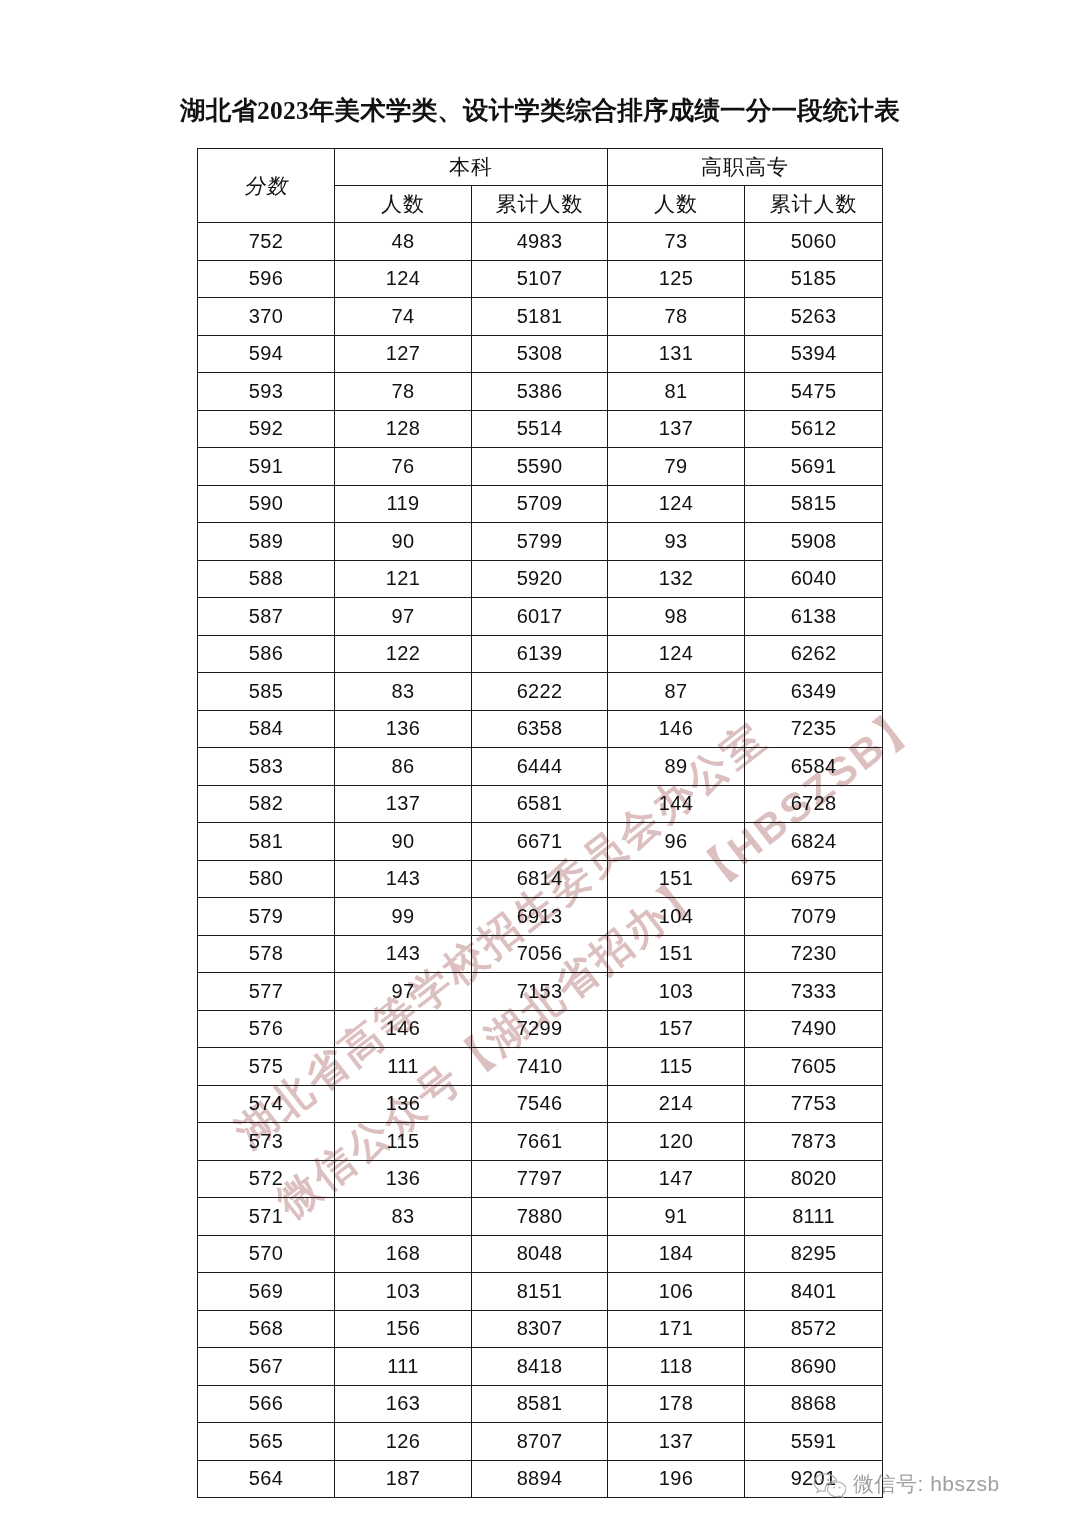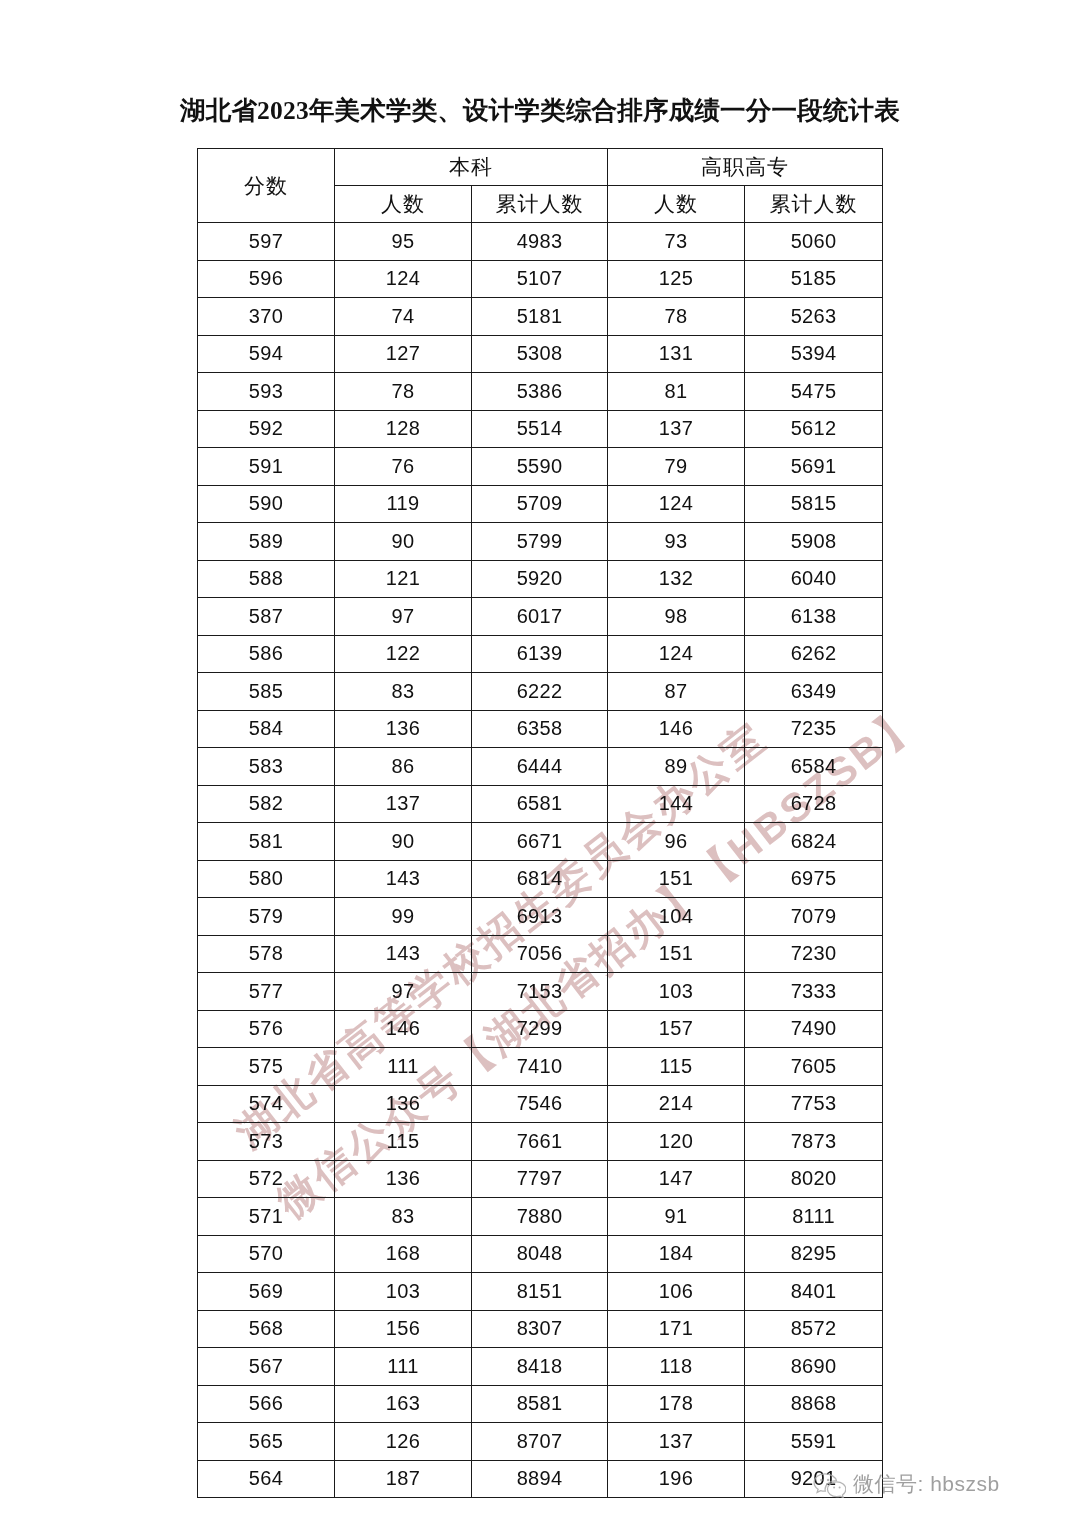--- a/index.html
+++ b/index.html
@@ -63,20 +63,21 @@
   #score-table thead th {
     font-family: "Liberation Serif", "DejaVu Serif", serif;
     font-weight: normal;
     font-size: 21px;
     height: 36px;
     padding: 0;
     letter-spacing: 1px;
   }
   #score-table thead th.span-score {
     height: 73px;
+    font-style: italic;
   }
 
   #score-table tbody td {
     height: 36.5px;
     padding: 0;
     font-family: "Liberation Sans", "DejaVu Sans", sans-serif;
     font-size: 20px;
     font-weight: normal;
     letter-spacing: 0.3px;
   }
@@ -158,22 +159,22 @@
       </tr>
       <tr>
         <th>人数</th>
         <th>累计人数</th>
         <th>人数</th>
         <th>累计人数</th>
       </tr>
     </thead>
     <tbody id="table-body">
         <tr>
-          <td>597</td>
-          <td>95</td>
+          <td>752</td>
+          <td>48</td>
           <td>4983</td>
           <td>73</td>
           <td>5060</td>
         </tr>
         <tr>
           <td>596</td>
           <td>124</td>
           <td>5107</td>
           <td>125</td>
           <td>5185</td>

